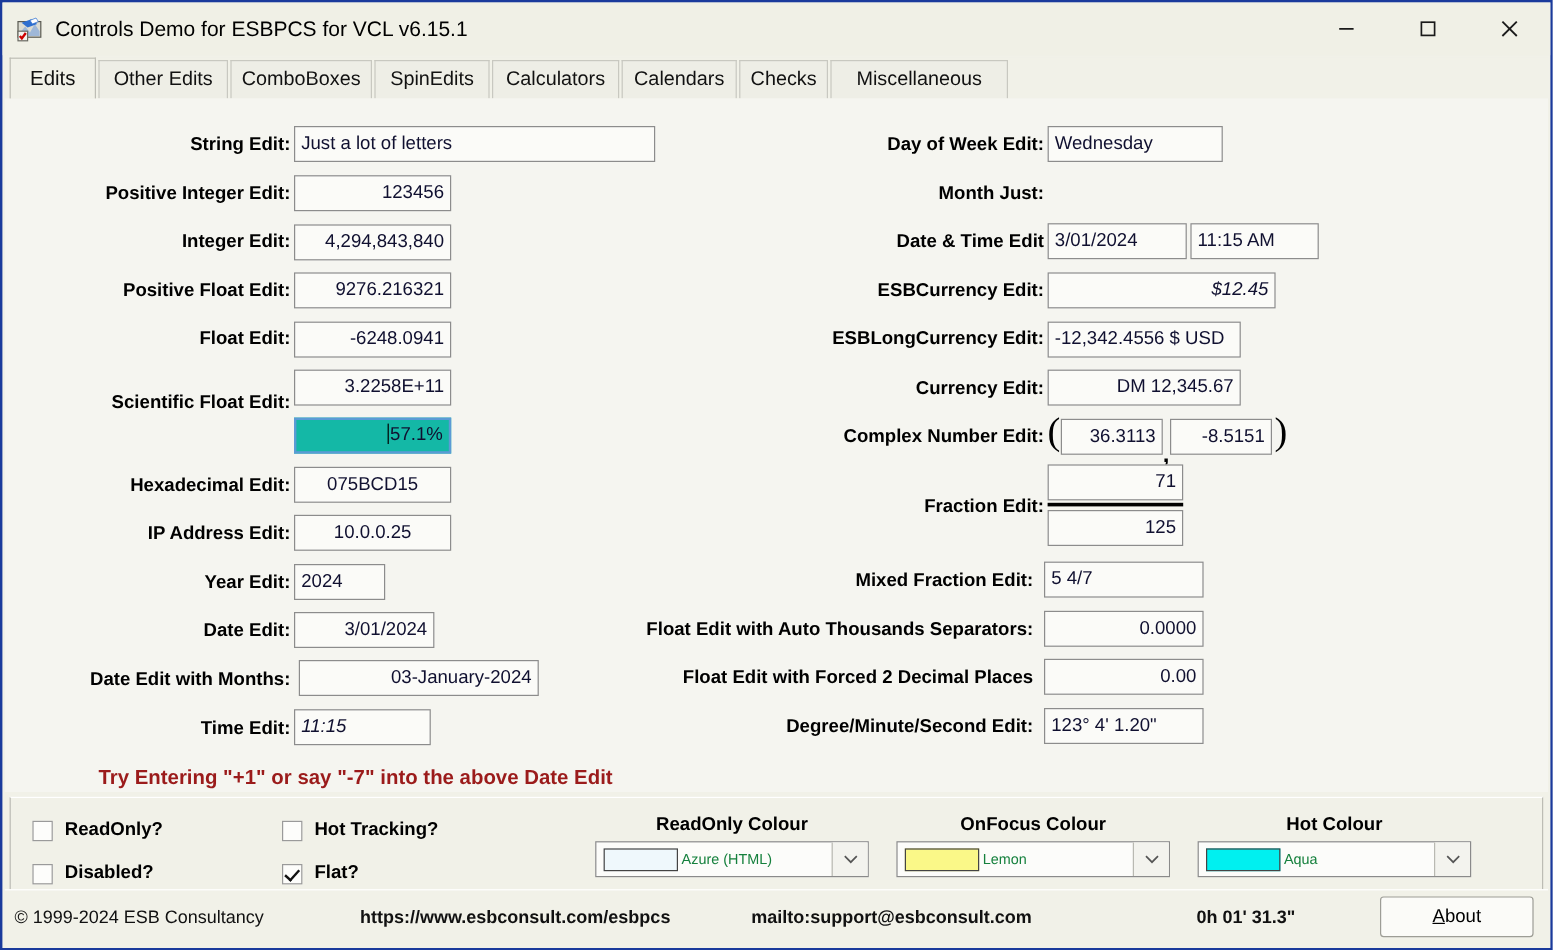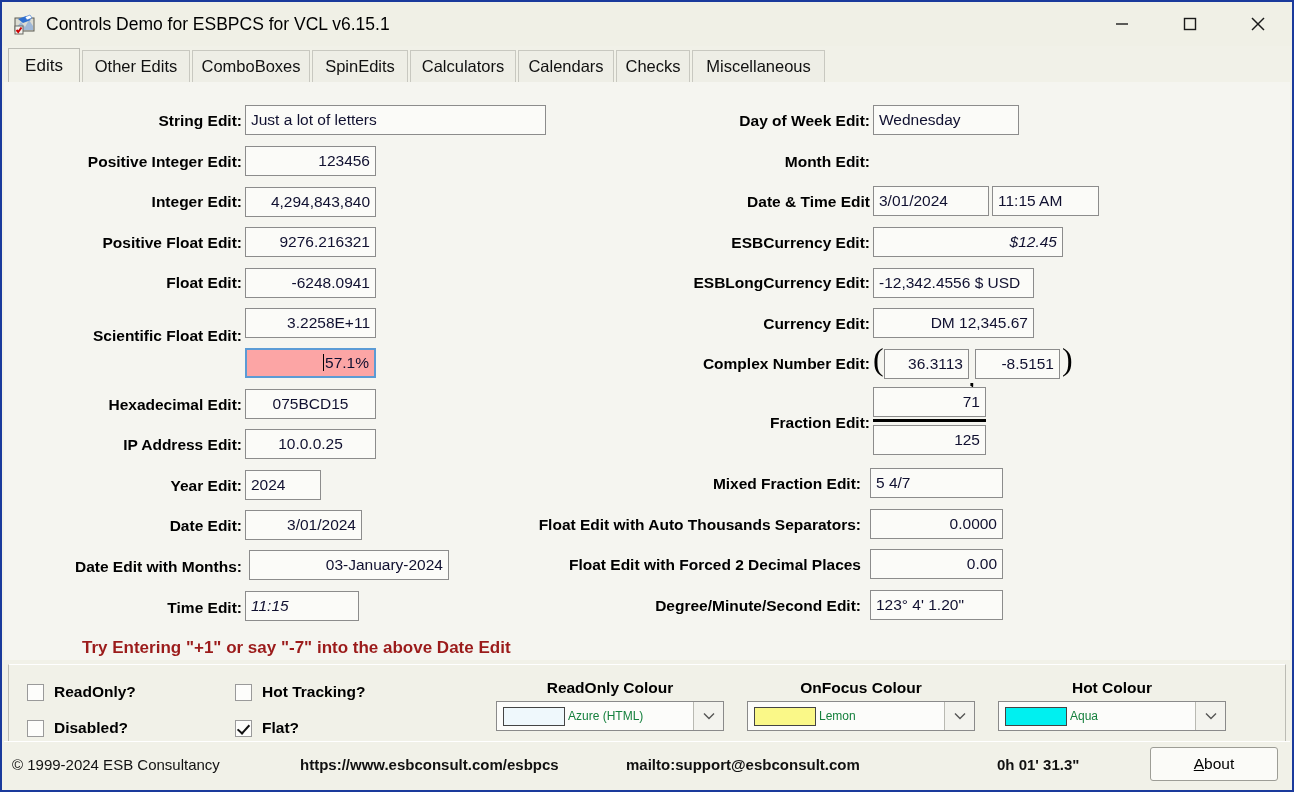--- a/index.html
+++ b/index.html
@@ -119,21 +119,21 @@
     line-height: 28px;
     height: 30px;
     padding: 0 5px;
     white-space: nowrap;
     overflow: hidden;
     font-family: "Liberation Sans", sans-serif;
   }
   .fld.right { text-align: right; }
   .fld.left  { text-align: left; }
   .fld.focus {
-    background: #fca5a5;
+    background: #14b8a6;
     border: 2px solid #5b9bd5;
     line-height: 26px;
   }
   .caret {
     display: inline-block;
     width: 1px;
     height: 17px;
     background: #000;
     vertical-align: -3px;
     margin-right: 1px;
@@ -322,21 +322,21 @@
   </div>
 
   <div id="tabbar">
     <div class="tab active" style="left:4px;   width:72px;">Edits</div>
     <div class="tab" style="left:78px;  width:108px;">Other Edits</div>
     <div class="tab" style="left:188px; width:118px;">ComboBoxes</div>
     <div class="tab" style="left:308px; width:96px;">SpinEdits</div>
     <div class="tab" style="left:406px; width:106px;">Calculators</div>
     <div class="tab" style="left:514px; width:96px;">Calendars</div>
     <div class="tab" style="left:612px; width:74px;">Checks</div>
-    <div class="tab" style="left:688px; width:133px;">Miscellaneous</div>
+    <div class="tab" style="left:688px; width:148px;">Miscellaneous</div>
   </div>
 
   <div id="form-area">
 
     <div class="lbl" style="left:20px;  top:29px;  width:218px;">String Edit:</div>
     <div class="fld left" style="left:241px; top:23px;  width:301px;">Just a lot of letters</div>
 
     <div class="lbl" style="left:20px;  top:70px;  width:218px;">Positive Integer Edit:</div>
     <div class="fld right" style="left:241px; top:64px; width:131px;">123456</div>
 
@@ -370,21 +370,21 @@
 
     <div class="lbl" style="left:20px;  top:475px; width:218px;">Date Edit with Months:</div>
     <div class="fld right" style="left:245px; top:468px; width:200px;">03-January-2024</div>
 
     <div class="lbl" style="left:20px;  top:516px; width:218px;">Time Edit:</div>
     <div class="fld left" style="left:241px; top:509px; width:114px;font-style:italic;">11:15</div>
 
     <div class="lbl" style="left:570px; top:29px;  width:296px;">Day of Week Edit:</div>
     <div class="fld left" style="left:869px; top:23px;  width:146px;">Wednesday</div>
 
-    <div class="lbl" style="left:570px; top:70px;  width:296px;">Month Edit:</div>
+    <div class="lbl" style="left:570px; top:70px;  width:296px;">Month Just:</div>
 
     <div class="lbl" style="left:570px; top:110px; width:296px;">Date &amp; Time Edit</div>
     <div class="fld left" style="left:869px; top:104px; width:116px;">3/01/2024</div>
     <div class="fld left" style="left:988px; top:104px; width:107px;">11:15 AM</div>
 
     <div class="lbl" style="left:570px; top:151px; width:296px;">ESBCurrency Edit:</div>
     <div class="fld right" style="left:869px; top:145px; width:190px;font-style:italic;">$12.45</div>
 
     <div class="lbl" style="left:570px; top:191px; width:296px;">ESBLongCurrency Edit:</div>
     <div class="fld left" style="left:869px; top:186px; width:161px;">-12,342.4556 $ USD</div>

